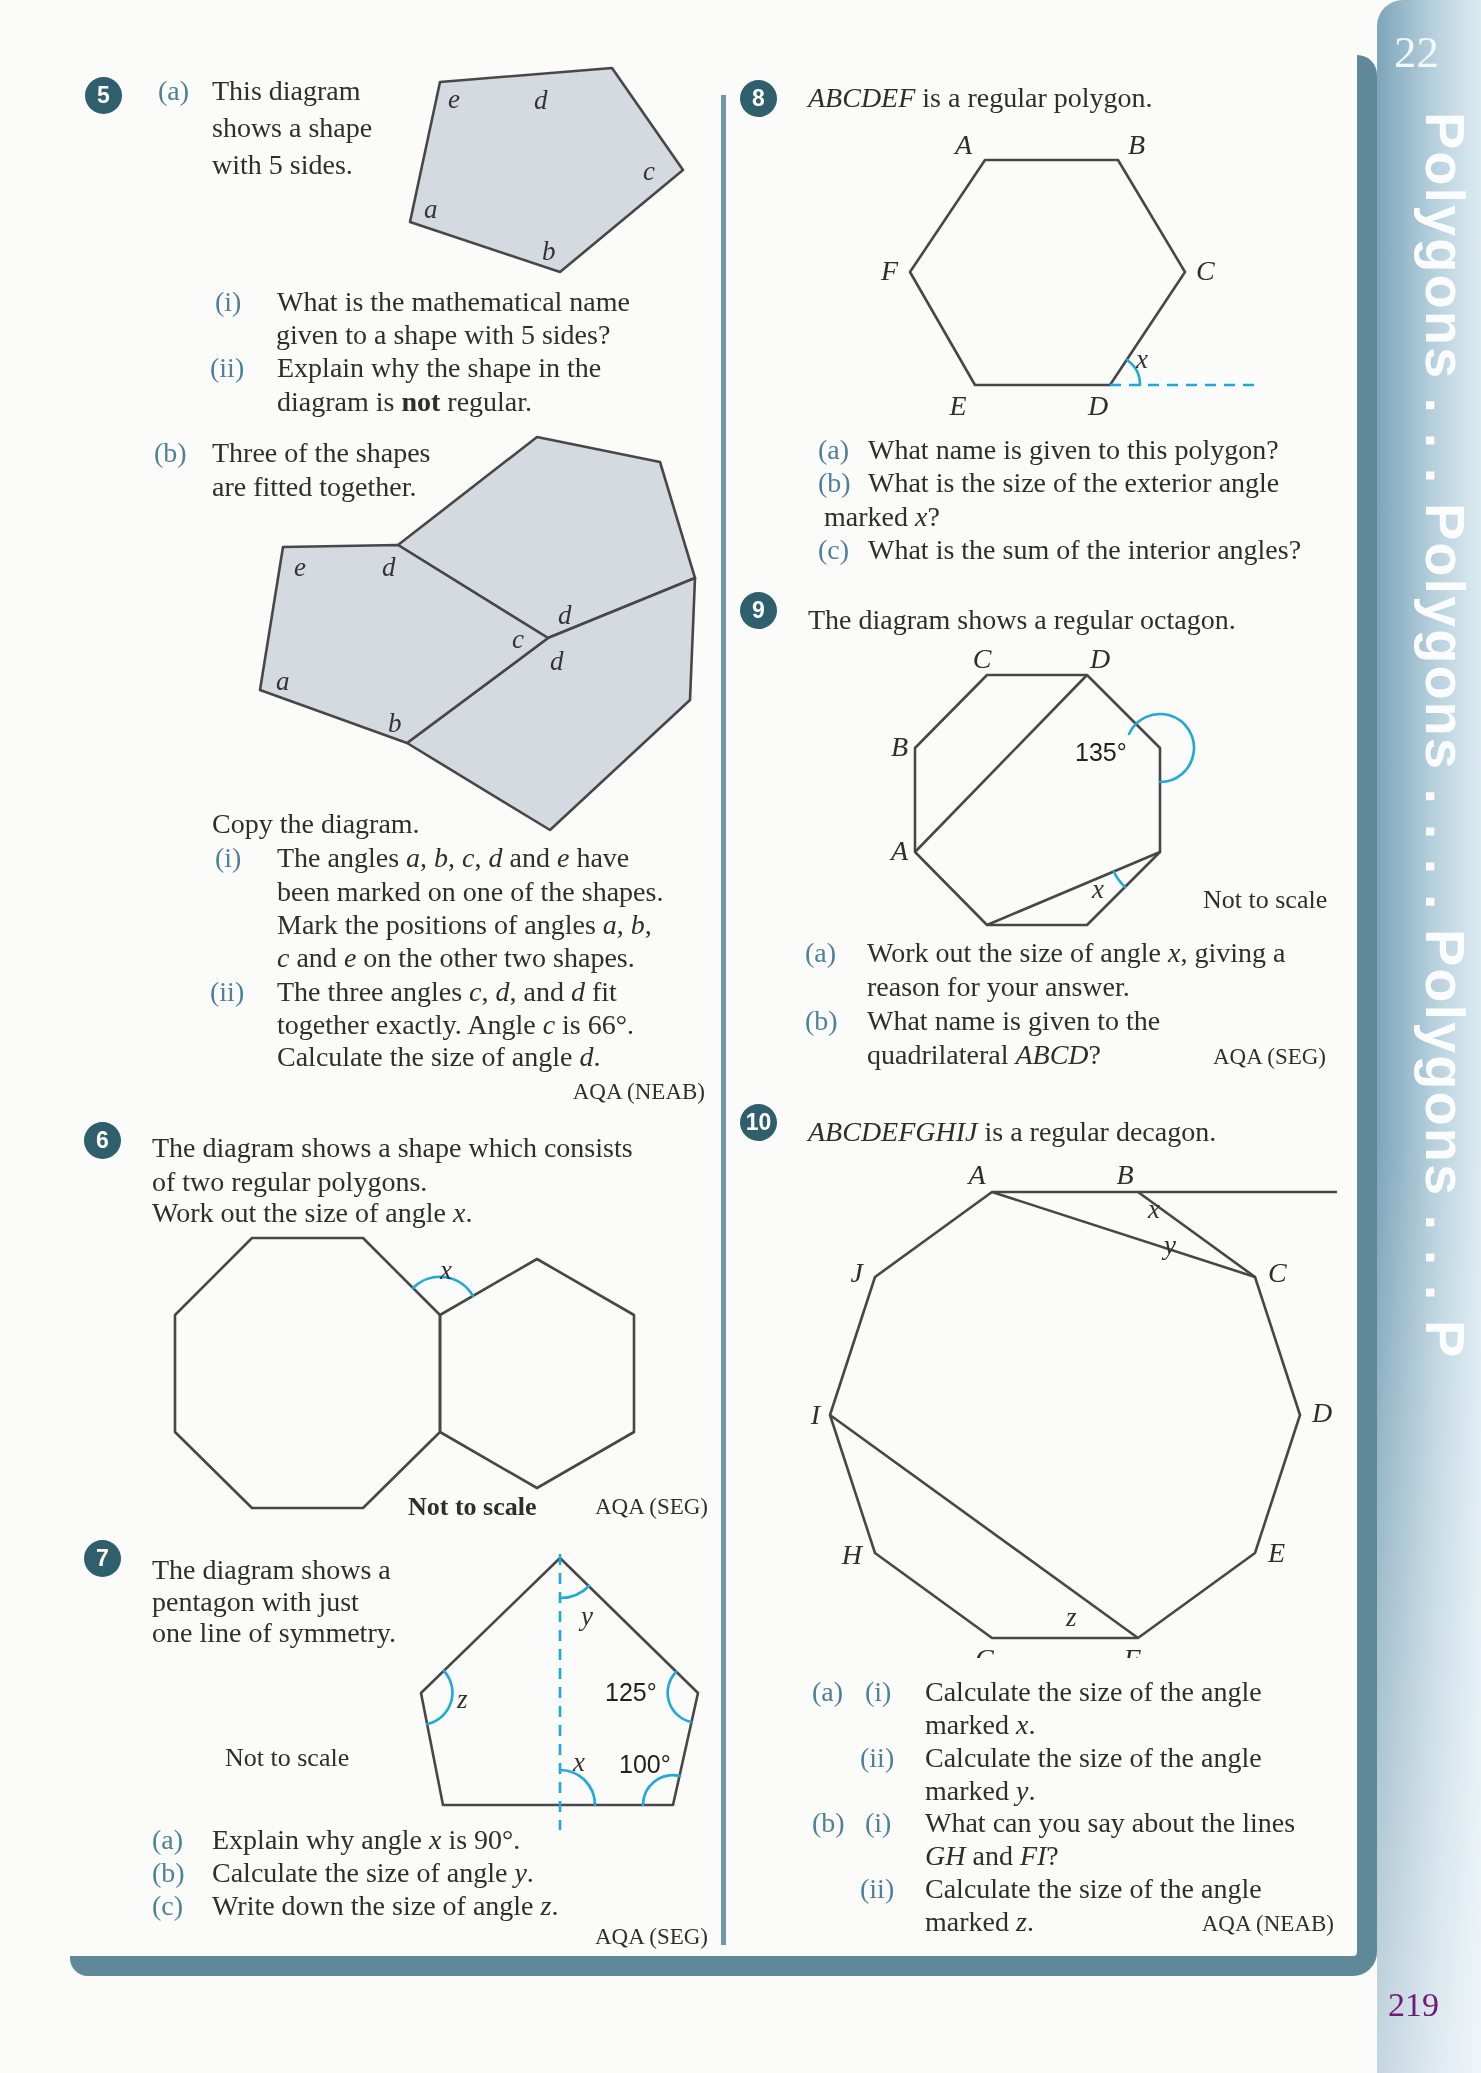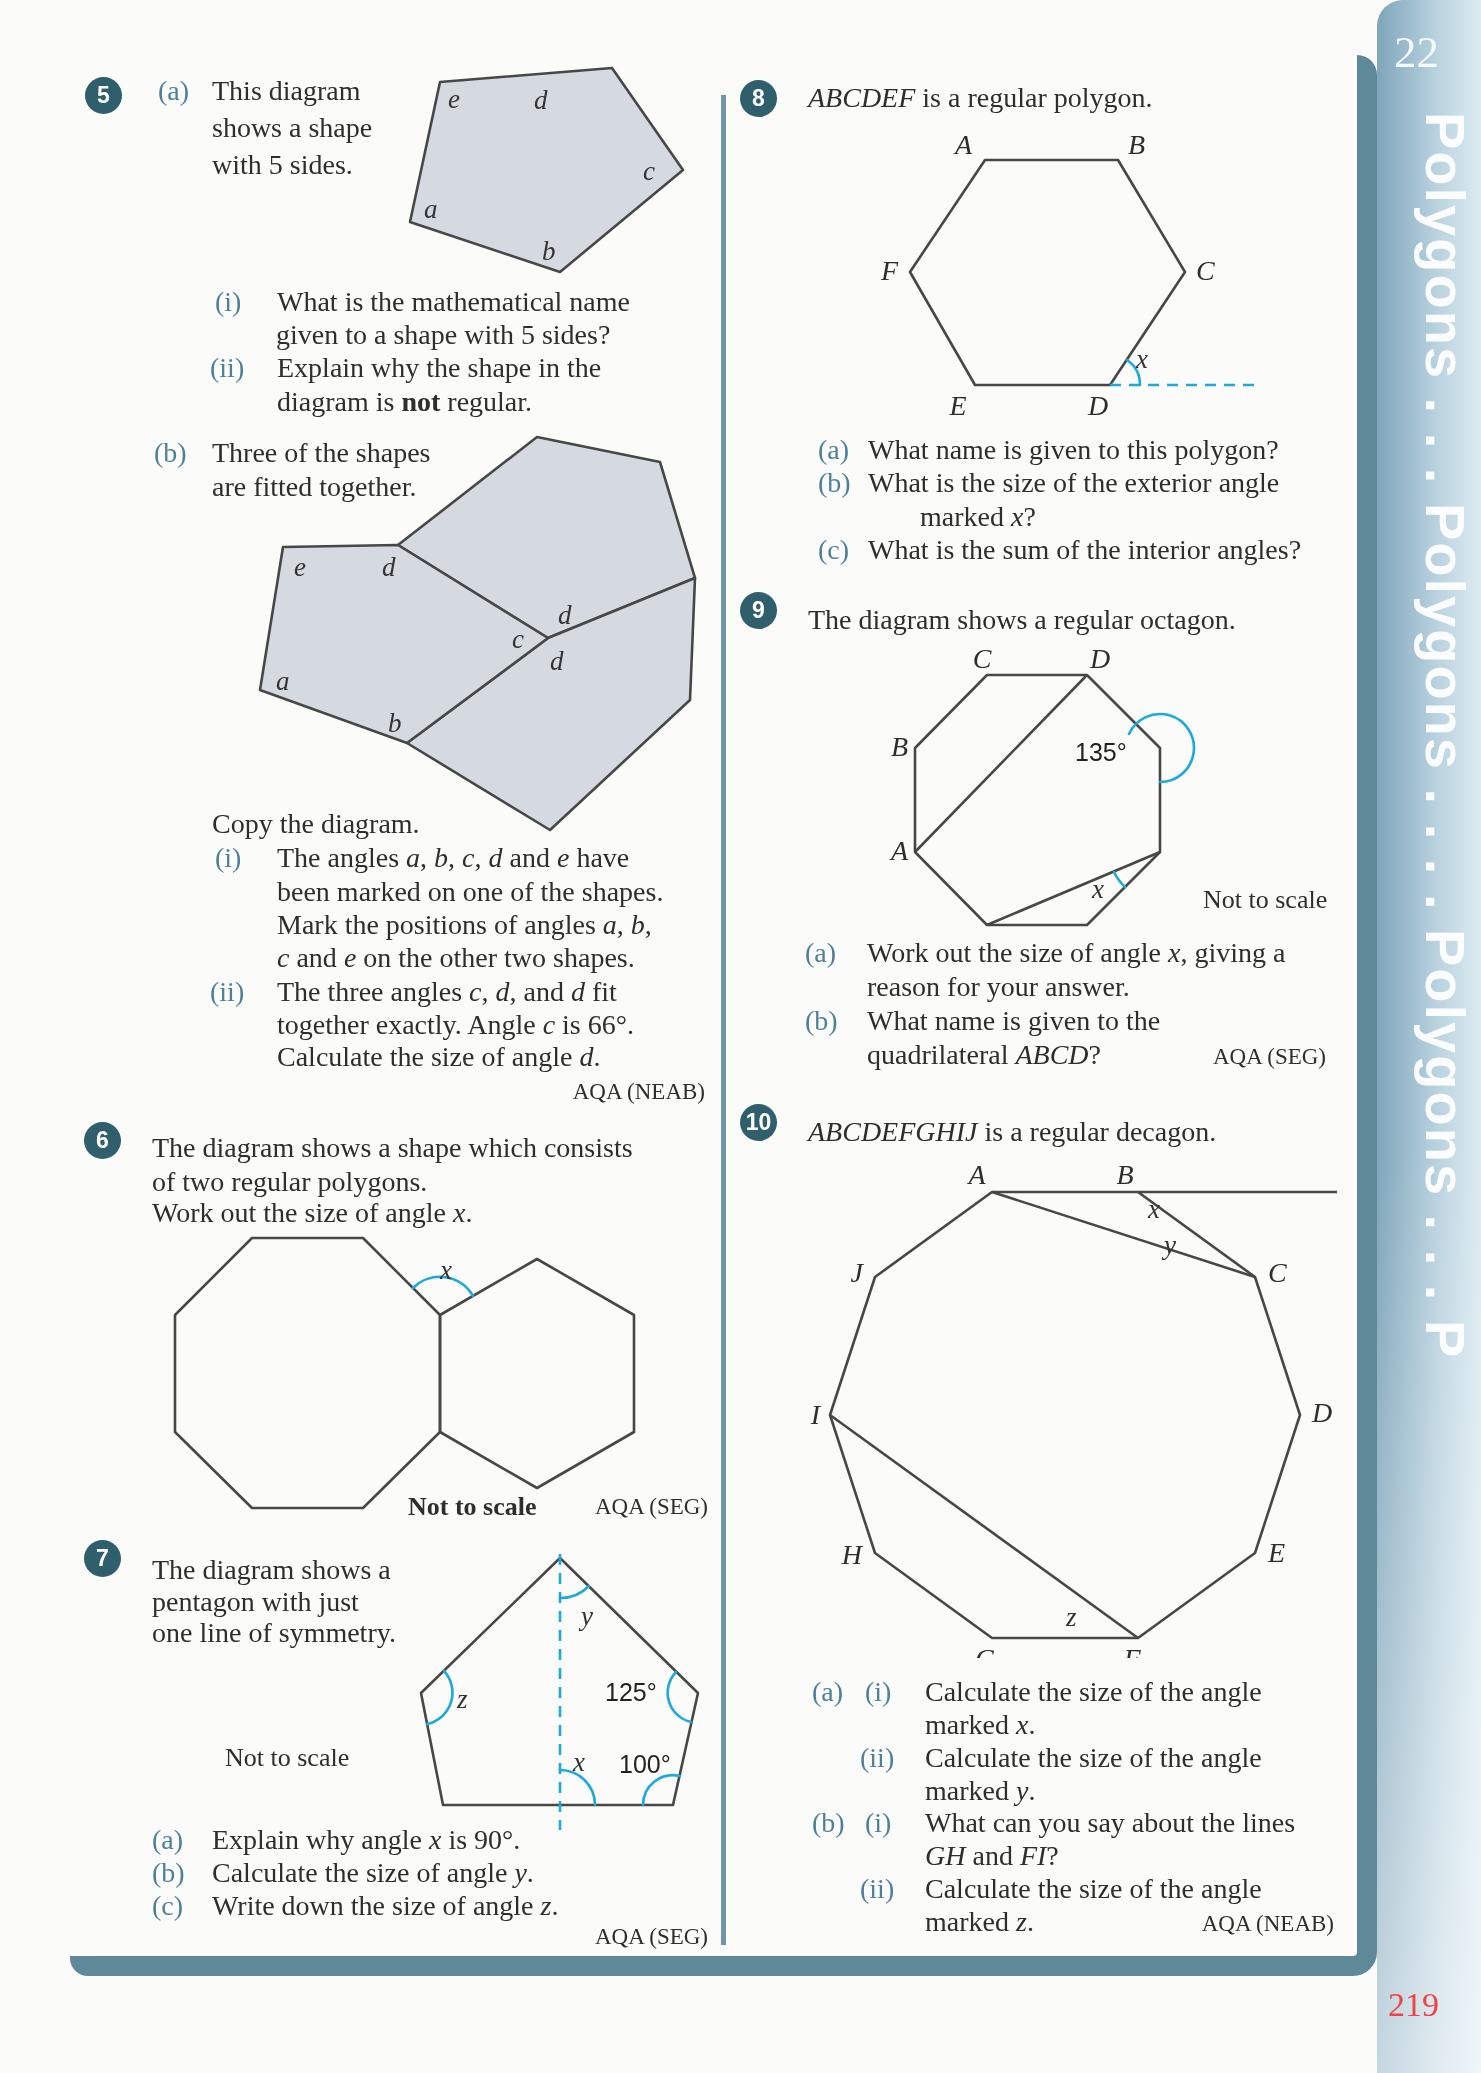--- a/index.html
+++ b/index.html
@@ -28,21 +28,21 @@
   #band{position:absolute;left:1377px;top:0;width:104px;height:2073px;border-top-left-radius:26px;
         background:linear-gradient(to bottom,rgba(255,255,255,0) 55%,rgba(255,255,255,.55)),
                    linear-gradient(to right,#7ea5ba,#bcd4e0 60%,#dcebf2);}
   #frame{position:absolute;left:70px;top:55px;width:1287px;height:1901px;
          border-right:20px solid var(--frame);border-bottom:20px solid var(--frame);
          border-radius:4px 20px 24px 18px;}
   #sidebar-text{position:absolute;left:1478px;top:112px;transform:rotate(90deg);
         transform-origin:top left;white-space:nowrap;font-family:"Liberation Sans",sans-serif;
         font-weight:bold;font-size:56px;letter-spacing:2px;color:rgba(255,255,255,.93);}
   #chapter-num{position:absolute;left:1394px;top:26px;font-size:45px;color:#f2f9fc;}
-  #page-num{position:absolute;left:1388px;top:1986px;font-size:34px;color:#ef4444;}
+  #page-num{position:absolute;left:1388px;top:1986px;font-size:34px;color:#701a75;}
 </style>
 </head>
 <body>
 
 <div id="page">
 
   <div id="band"></div>
   <div id="frame"></div>
   <div id="sidebar-text">Polygons . . . Polygons . . . . Polygons . . . P</div>
   <div id="chapter-num">22</div>
@@ -156,21 +156,21 @@
     <text class="cap" x="336" y="152">C</text>
     <text class="cap" x="98" y="287" text-anchor="middle">E</text>
     <text class="cap" x="238" y="287" text-anchor="middle">D</text>
     <text class="vlbl" x="276" y="240">x</text>
   </svg>
 
   <div class="line lbl" style="left:818px;top:433px;">(a)</div>
   <div class="line" style="left:868px;top:433px;"><span>What name is given to this polygon?</span></div>
   <div class="line lbl" style="left:818px;top:466px;">(b)</div>
   <div class="line" style="left:868px;top:466px;"><span>What is the size of the exterior angle</span></div>
-  <div class="line" style="left:920px;top:500px;"><span>marked </span><i>x</i><span>?</span></div>
+  <div class="line" style="left:824px;top:500px;"><span>marked </span><i>x</i><span>?</span></div>
   <div class="line lbl" style="left:818px;top:533px;">(c)</div>
   <div class="line" style="left:868px;top:533px;"><span>What is the sum of the interior angles?</span></div>
 
   <div class="badge" style="left:740px;top:592px;">9</div>
   <div class="line" style="left:808px;top:603px;">The diagram shows a regular octagon.</div>
 
   <svg class="fig" style="left:870px;top:648px;" width="460" height="292">
     <polygon class="wire" points="117,27 217,27 290,100 290,204 217,277 117,277 45,204 45,100"></polygon>
     <path class="wire" d="M45,204 L217,27"></path>
     <path class="wire" d="M117,277 L290,204"></path>

